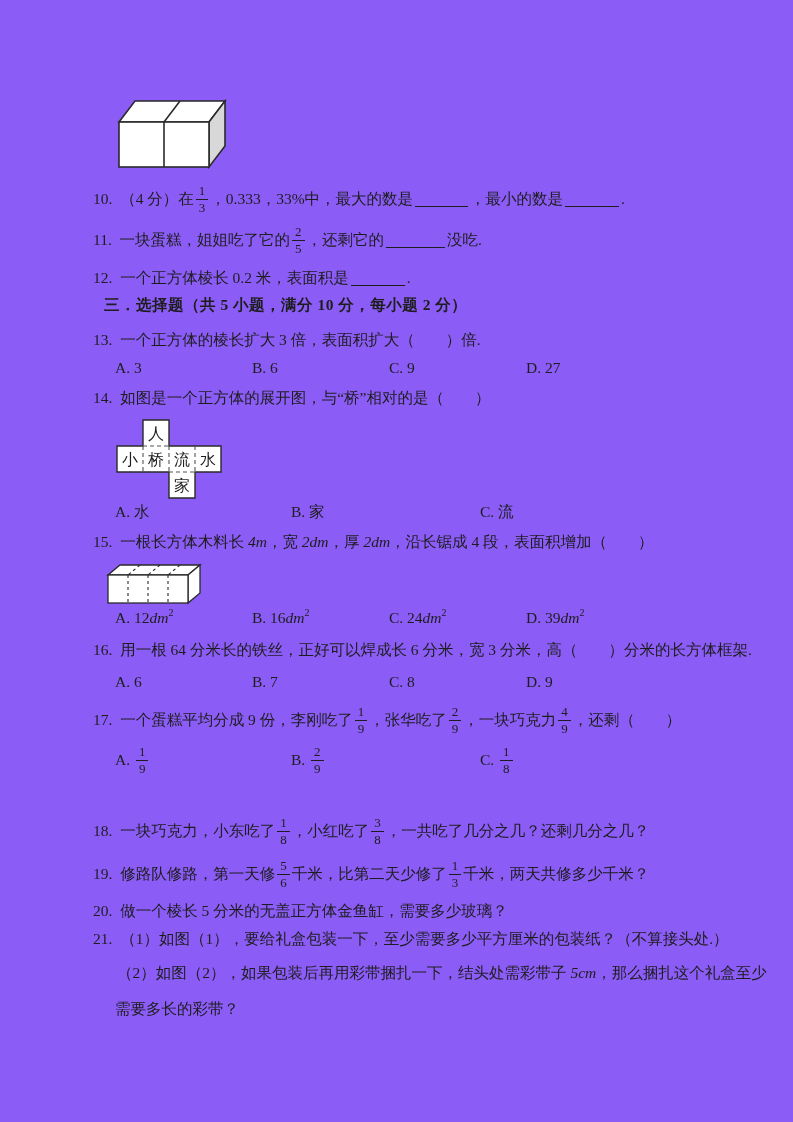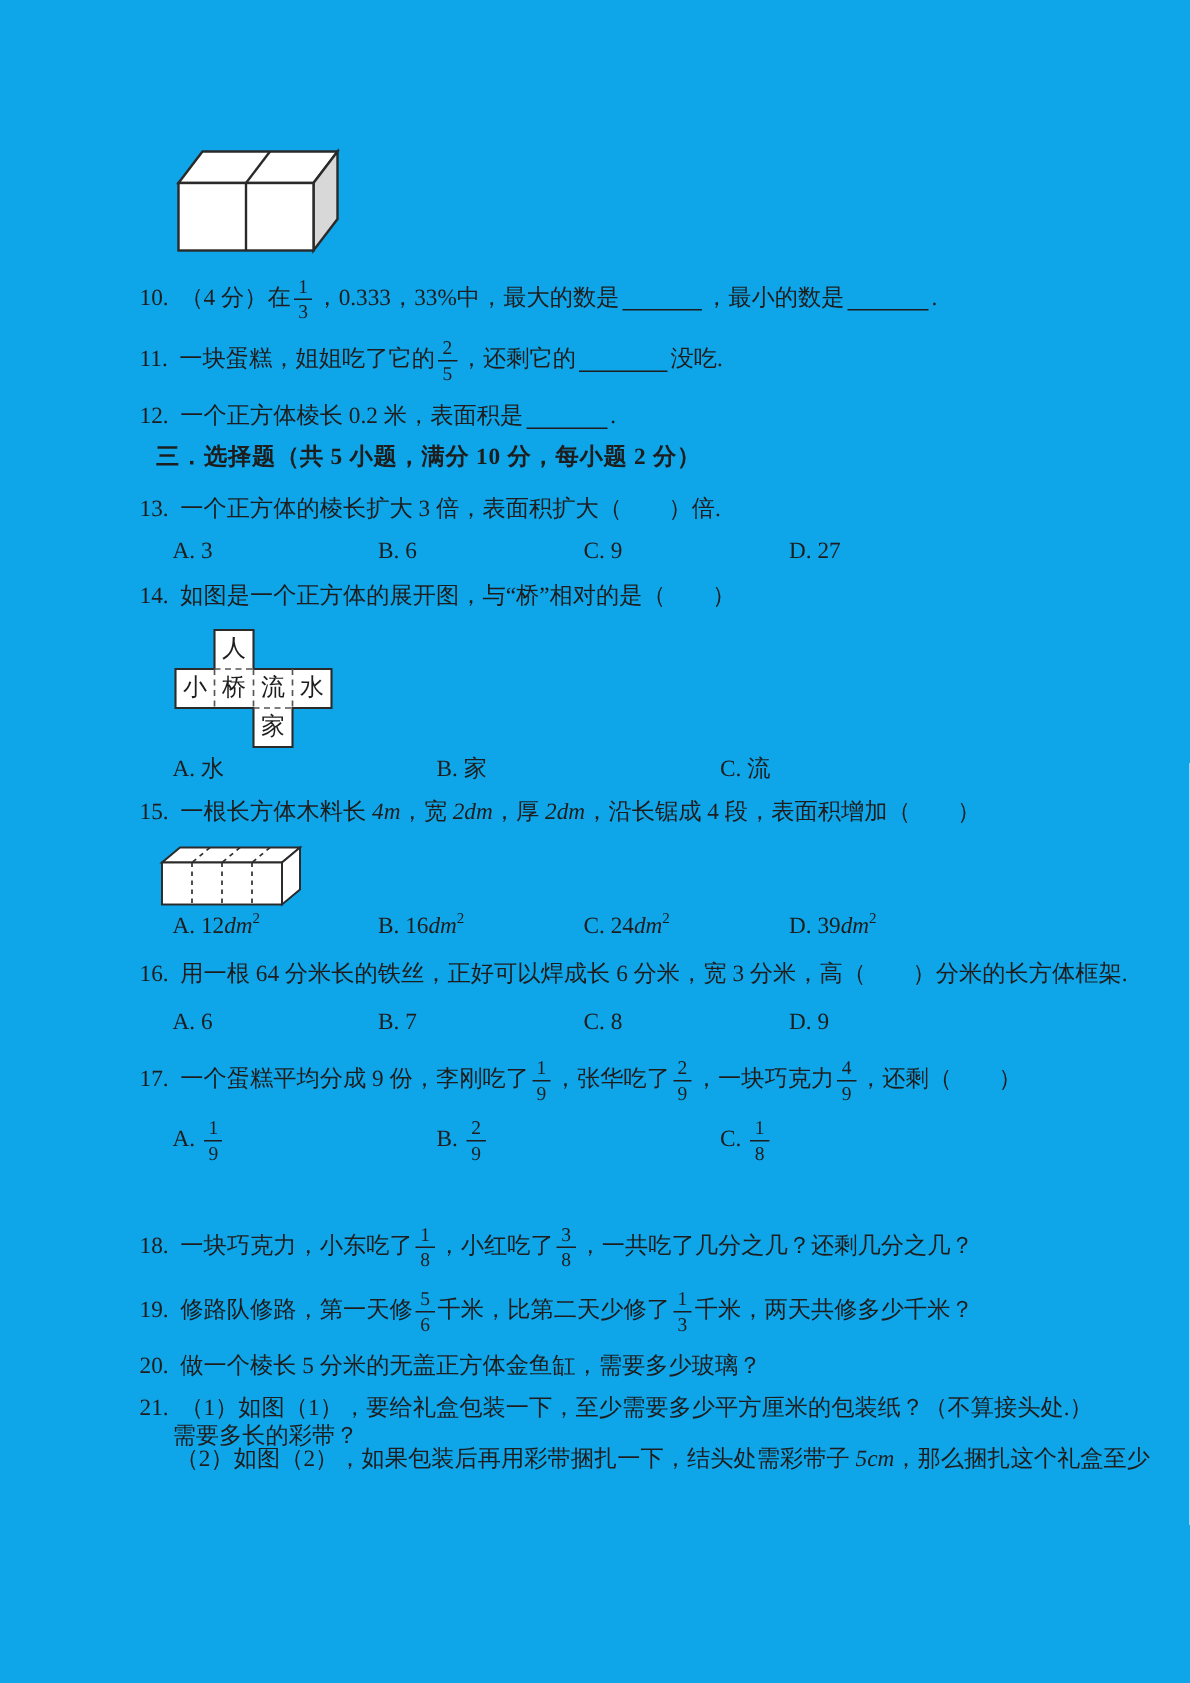--- a/index.html
+++ b/index.html
@@ -1,19 +1,19 @@
 <!DOCTYPE html>
 <html><head>
 <meta charset="utf-8">
 <style>
   html,body{margin:0;padding:0;background:#ffffff;}
   .page{
     position:relative;
     width:793px;height:1122px;
-    background:#0ea5e9;
+    background:#8b5cf6;
     font-family:"Liberation Serif","DejaVu Serif",serif;
     font-size:15.5px;
     color:#1d1d1d;
     overflow:hidden;
   }
   .line{
     position:absolute;
     left:93px;
     display:flex;
     align-items:center;
@@ -141,15 +141,15 @@
     <span class="opt" style="left:291px"><span>B. </span><span class="frac"><span class="num">2</span><span class="den">9</span></span></span>
     <span class="opt" style="left:480px"><span>C. </span><span class="frac"><span class="num">1</span><span class="den">8</span></span></span>
   </div>
 
 
   <div class="line" style="top:811px;height:40px"><span>18.  一块巧克力，小东吃了</span><span class="frac"><span class="num">1</span><span class="den">8</span></span><span>，小红吃了</span><span class="frac"><span class="num">3</span><span class="den">8</span></span><span>，一共吃了几分之几？还剩几分之几？</span></div>
   <div class="line" style="top:854px;height:40px"><span>19.  修路队修路，第一天修</span><span class="frac"><span class="num">5</span><span class="den">6</span></span><span>千米，比第二天少修了</span><span class="frac"><span class="num">1</span><span class="den">3</span></span><span>千米，两天共修多少千米？</span></div>
   <div class="line" style="top:901px;height:20px"><span>20.  做一个棱长 5 分米的无盖正方体金鱼缸，需要多少玻璃？</span></div>
   <div class="line" style="top:929px;height:20px"><span>21.  （1）如图（1），要给礼盒包装一下，至少需要多少平方厘米的包装纸？（不算接头处.）</span></div>
   <div class="line" style="top:963px;height:20px;left:117px"><span>（2）如图（2），如果包装后再用彩带捆扎一下，结头处需彩带子 </span><i>5cm</i><span>，那么捆扎这个礼盒至少</span></div>
-  <div class="line" style="top:948px;height:20px;left:115px"><span>需要多长的彩带？</span></div>
+  <div class="line" style="top:999px;height:20px;left:115px"><span>需要多长的彩带？</span></div>
 
 </div>
 
 </body></html>

